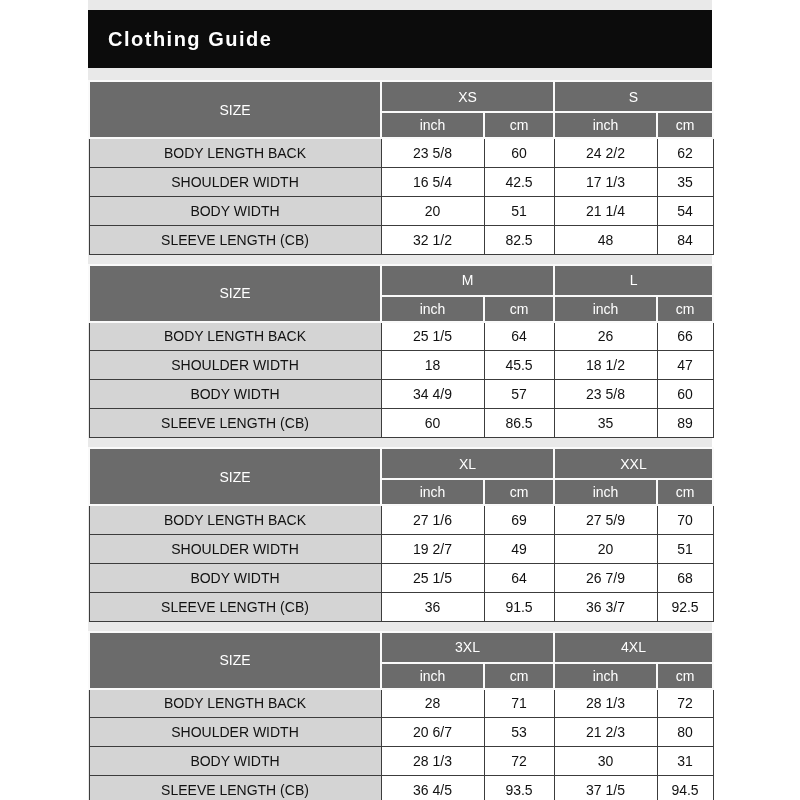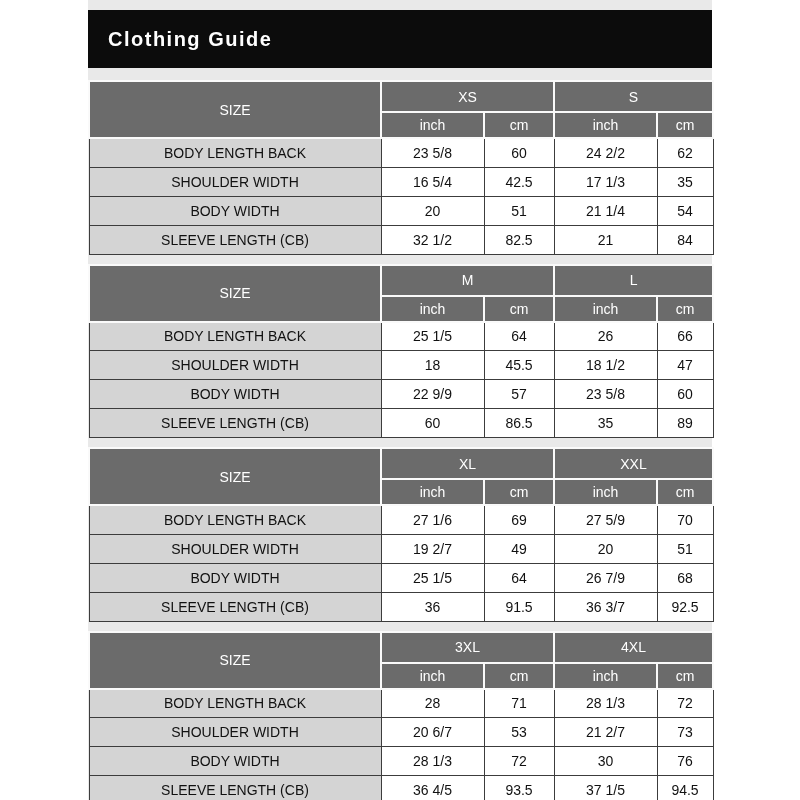--- a/index.html
+++ b/index.html
@@ -99,21 +99,21 @@
             <th>BODY WIDTH</th>
             <td>20</td>
             <td>51</td>
             <td>21 1/4</td>
             <td>54</td>
           </tr>
           <tr>
             <th>SLEEVE LENGTH (CB)</th>
             <td>32 1/2</td>
             <td>82.5</td>
-            <td>21</td>
+            <td>48</td>
             <td>84</td>
           </tr>
         </tbody>
   </table>
 
   <table class="size-table">
     <colgroup>
       <col style="width:292px">
           <col style="width:103px">
           <col style="width:70px">
@@ -143,21 +143,21 @@
           </tr>
           <tr>
             <th>SHOULDER WIDTH</th>
             <td>18</td>
             <td>45.5</td>
             <td>18 1/2</td>
             <td>47</td>
           </tr>
           <tr>
             <th>BODY WIDTH</th>
-            <td>22 9/9</td>
+            <td>34 4/9</td>
             <td>57</td>
             <td>23 5/8</td>
             <td>60</td>
           </tr>
           <tr>
             <th>SLEEVE LENGTH (CB)</th>
             <td>60</td>
             <td>86.5</td>
             <td>35</td>
             <td>89</td>
@@ -244,29 +244,29 @@
             <th>BODY LENGTH BACK</th>
             <td>28</td>
             <td>71</td>
             <td>28 1/3</td>
             <td>72</td>
           </tr>
           <tr>
             <th>SHOULDER WIDTH</th>
             <td>20 6/7</td>
             <td>53</td>
-            <td>21 2/7</td>
-            <td>73</td>
+            <td>21 2/3</td>
+            <td>80</td>
           </tr>
           <tr>
             <th>BODY WIDTH</th>
             <td>28 1/3</td>
             <td>72</td>
             <td>30</td>
-            <td>76</td>
+            <td>31</td>
           </tr>
           <tr>
             <th>SLEEVE LENGTH (CB)</th>
             <td>36 4/5</td>
             <td>93.5</td>
             <td>37 1/5</td>
             <td>94.5</td>
           </tr>
         </tbody>
   </table>

